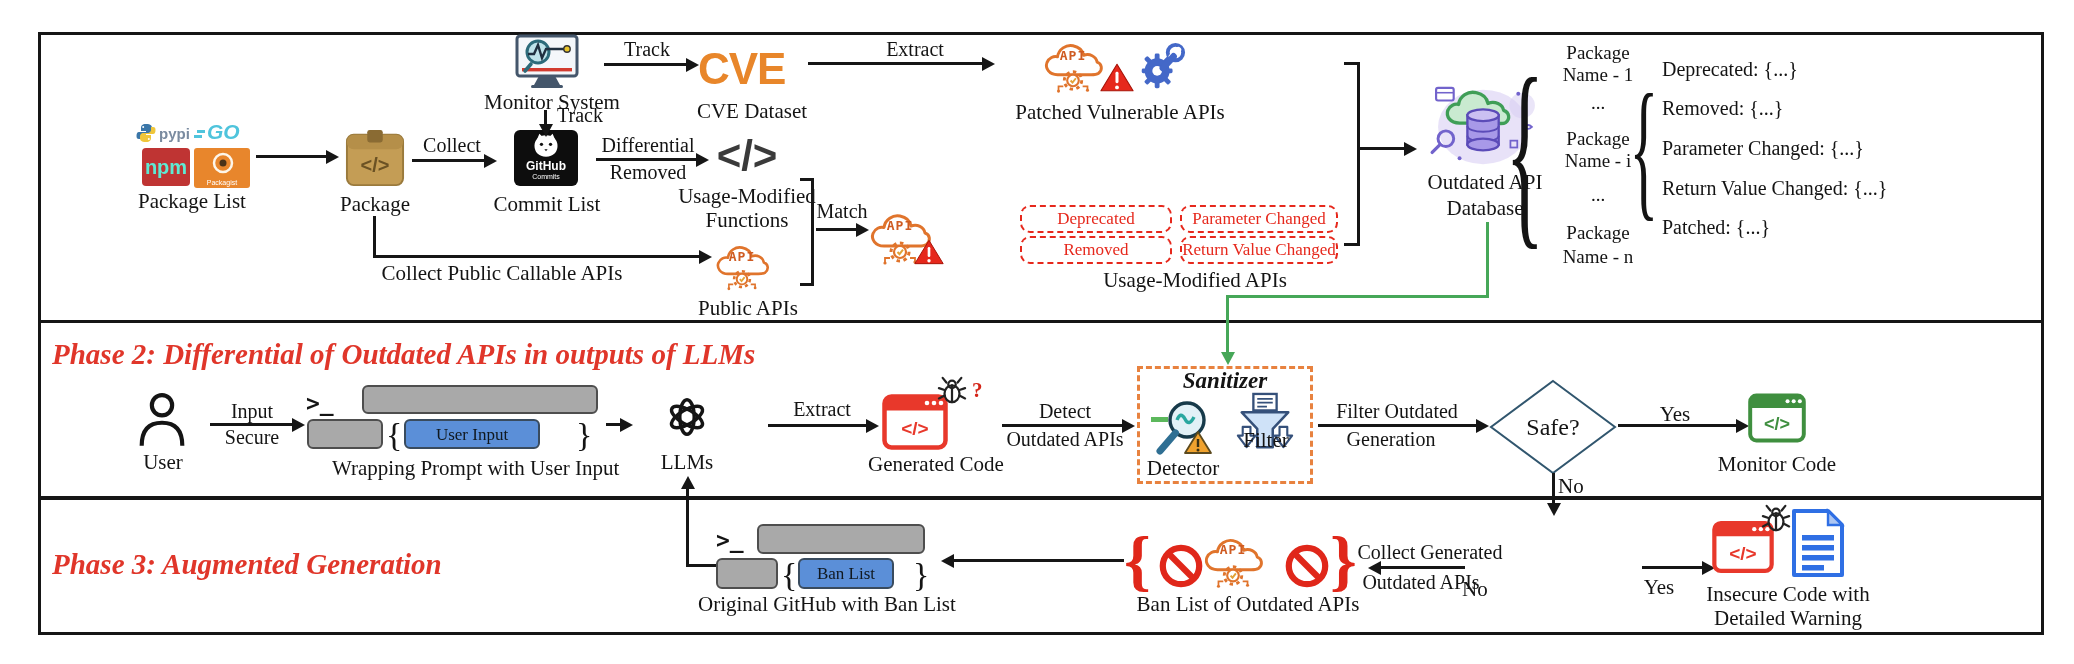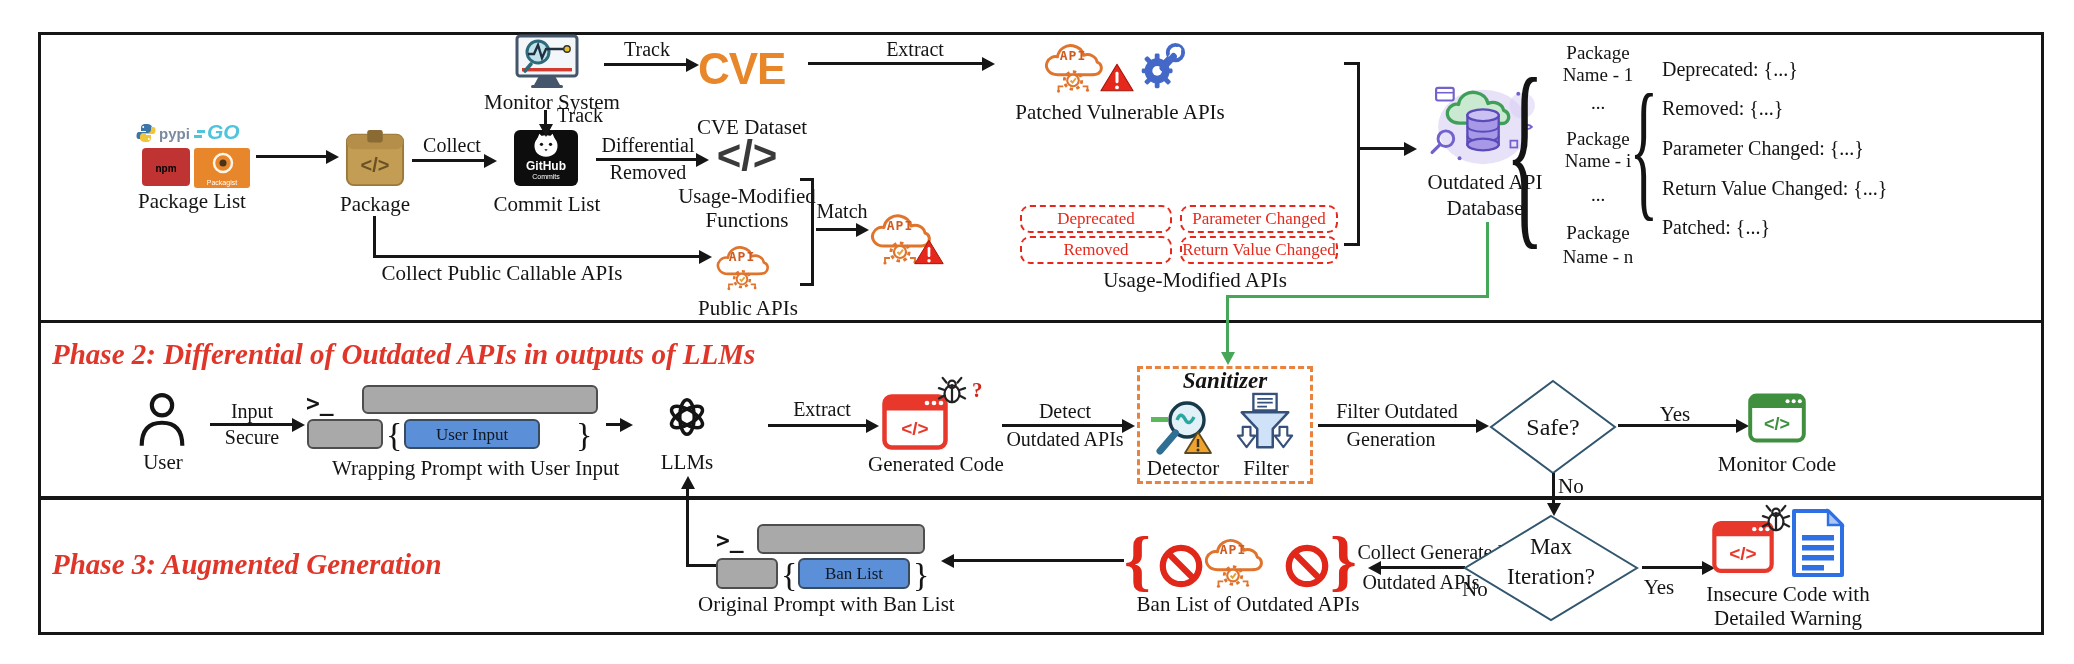--- a/index.html
+++ b/index.html
@@ -191,21 +191,21 @@
 
 
   <svg class="abs" style="left:136px;top:123px;width:20px;height:20px">
       <use href="#sym-python"></use>
     </svg>
   <span class="abs" style="left:159px;top:125px;font-family:'Liberation Sans',sans-serif;font-size:15px;font-weight:bold;color:#7a8ba0">pypi</span>
   <div class="abs" style="left:197px;top:130px;width:8px;height:2.5px;background:#4fc4dc"></div>
   <div class="abs" style="left:194px;top:135px;width:8px;height:2.5px;background:#4fc4dc"></div>
   <span class="abs" style="left:207px;top:120px;font-family:'Liberation Sans',sans-serif;font-size:21px;font-weight:bold;font-style:italic;color:#4fc4dc">GO</span>
   <div class="abs" style="left:142px;top:148px;width:48px;height:38px;background:#bf3433;border-radius:4px;text-align:center;line-height:38px">
-    <span style="font-family:'Liberation Sans',sans-serif;font-weight:bold;font-size:10px;color:#000000">npm</span>
+    <span style="font-family:'Liberation Sans',sans-serif;font-weight:bold;font-size:20px;color:#5eead4">npm</span>
   </div>
   <div class="abs" style="left:194px;top:148px;width:56px;height:40px;background:#e8862c;border-radius:3px">
     <svg style="position:absolute;left:18px;top:4px;width:22px;height:22px">
         <circle cx="11" cy="11" r="9" fill="none" stroke="#fdf6ea" stroke-width="2.5"></circle>
         <circle cx="11" cy="11" r="3.5" fill="#4a3218"></circle>
       </svg>
     <span style="position:absolute;left:0;right:0;bottom:2px;text-align:center;font-family:'Liberation Sans',sans-serif;font-size:7px;color:#fff">Packagist</span>
   </div>
   <div class="lbl" style="left:116px;top:189px;width:152px">Package List</div>
 
@@ -239,21 +239,21 @@
   <div class="lbl" style="left:477px;top:90px;width:150px">Monitor System</div>
   <div class="ln" style="left:544px;top:110px;width:3px;height:16px"></div>
   <div class="ah d" style="left:538.5px;top:124px"></div>
   <div class="albl" style="left:552px;top:104px;width:56px">Track</div>
 
   <div class="albl" style="left:618px;top:38px;width:58px">Track</div>
   <div class="ln" style="left:604px;top:63px;width:84px;height:3px"></div>
   <div class="ah r" style="left:686px;top:57.5px"></div>
 
   <span class="abs" style="left:698px;top:44px;font-family:'Liberation Sans',sans-serif;font-weight:900;font-size:44px;letter-spacing:-1px;color:#e8862a">CVE</span>
-  <div class="lbl" style="left:692px;top:115px;width:120px">CVE Dataset</div>
+  <div class="lbl" style="left:692px;top:99px;width:120px">CVE Dataset</div>
 
   <div class="albl" style="left:884px;top:38px;width:62px">Extract</div>
   <div class="ln" style="left:808px;top:62px;width:178px;height:3px"></div>
   <div class="ah r" style="left:982px;top:56.5px"></div>
 
   <div class="apic" style="left:1042px;top:38px;width:62px;height:56px">
     <svg>
         <use href="#sym-cloud"></use>
       </svg>
       <span class="api">API</span>
@@ -393,21 +393,21 @@
 
   <div class="dashbox" style="left:1137px;top:366px;width:176px;height:118px"></div>
   <div class="abs" style="left:1152px;top:368px;width:146px;text-align:center;font-weight:bold;font-style:italic;font-size:23px">Sanitizer</div>
   <svg class="abs" style="left:1150px;top:394px;width:66px;height:62px">
       <use href="#sym-detector"></use>
     </svg>
   <svg class="abs" style="left:1234px;top:392px;width:62px;height:62px">
       <use href="#sym-funnel"></use>
     </svg>
   <div class="lbl" style="left:1140px;top:456px;width:86px">Detector</div>
-  <div class="lbl" style="left:1236px;top:456px;width:60px">Filter</div>
+  <div class="lbl" style="left:1236px;top:428px;width:60px">Filter</div>
 
   <div class="albl" style="left:1326px;top:400px;width:142px">Filter Outdated</div>
   <div class="ln" style="left:1318px;top:424px;width:160px;height:3px"></div>
   <div class="ah r" style="left:1476px;top:418.5px"></div>
   <div class="albl" style="left:1334px;top:428px;width:114px">Generation</div>
 
   <div class="dia" style="left:1489px;top:379px;width:128px;height:96px">
     <svg viewBox="0 0 128 96">
         <polygon points="64,2 126,48 64,94 2,48" fill="#fff" stroke="#31566e" stroke-width="2"></polygon>
       </svg>
@@ -432,25 +432,25 @@
   <div class="ptitle" style="left:52px;top:548px">Phase 3: Augmented Generation</div>
 
   <div class="ln" style="left:686px;top:488px;width:3px;height:79px"></div>
   <div class="ah u" style="left:680.5px;top:476px"></div>
   <div class="ln" style="left:686px;top:564px;width:30px;height:3px"></div>
 
   <div class="term" style="left:716px;top:527px">&gt;_</div>
   <div class="grect" style="left:757px;top:524px;width:168px;height:30px"></div>
   <div class="grect" style="left:716px;top:558px;width:62px;height:31px"></div>
   <div class="brace" style="left:781px;top:558px;font-size:34px">{</div>
-  <div class="bluerect" style="left:798px;top:558px;width:112px;height:31px;line-height:28px">
+  <div class="bluerect" style="left:798px;top:558px;width:96px;height:31px;line-height:28px">
     <span>Ban List</span>
   </div>
   <div class="brace" style="left:913px;top:558px;font-size:34px">}</div>
-  <div class="lbl" style="left:698px;top:592px;width:250px">Original Prompt with Ban List</div>
+  <div class="lbl" style="left:698px;top:592px;width:250px">Original GitHub with Ban List</div>
 
   <div class="ah l" style="left:941px;top:553.5px"></div>
   <div class="ln" style="left:953px;top:559px;width:171px;height:3px"></div>
 
   <div class="brace" style="left:1124px;top:526px;font-size:68px;font-weight:bold;color:#e0271a">{</div>
   <svg class="abs" style="left:1158px;top:543px;width:46px;height:46px">
       <use href="#sym-nosign"></use>
     </svg>
   <div class="apic" style="left:1202px;top:532px;width:62px;height:58px">
     <svg>
@@ -463,27 +463,20 @@
     </svg>
   <div class="brace" style="left:1330px;top:526px;font-size:68px;font-weight:bold;color:#e0271a">}</div>
   <div class="lbl" style="left:1128px;top:592px;width:240px">Ban List of Outdated APIs</div>
 
   <div class="albl" style="left:1352px;top:541px;width:156px">Collect Generated</div>
   <div class="ah l" style="left:1368px;top:560.5px"></div>
   <div class="ln" style="left:1380px;top:566px;width:85px;height:3px"></div>
   <div class="albl" style="left:1356px;top:571px;width:130px">Outdated APIs</div>
 
   <div class="lbl" style="left:1462px;top:577px;width:40px;text-align:left">No</div>
-  <div class="dia" style="left:1463px;top:514px;width:176px;height:108px">
-    <svg viewBox="0 0 176 108">
-        <polygon points="88,2 174,54 88,106 2,54" fill="#fff" stroke="#31566e" stroke-width="2"></polygon>
-      </svg>
-    <span style="top:20px;font-size:23px">Max</span>
-    <span style="top:50px;font-size:23px">Iteration?</span>
-  </div>
   <div class="lbl" style="left:1636px;top:575px;width:46px">Yes</div>
   <div class="ln" style="left:1642px;top:566px;width:62px;height:3px"></div>
   <div class="ah r" style="left:1702px;top:560.5px"></div>
 
   <div class="bw" style="left:1712px;top:520px;width:62px;height:54px;color:#e8382b">
     <svg>
         <use href="#sym-browser"></use>
       </svg>
     <span class="code" style="top:23px;color:#e8382b">&lt;/&gt;</span>
   </div>

